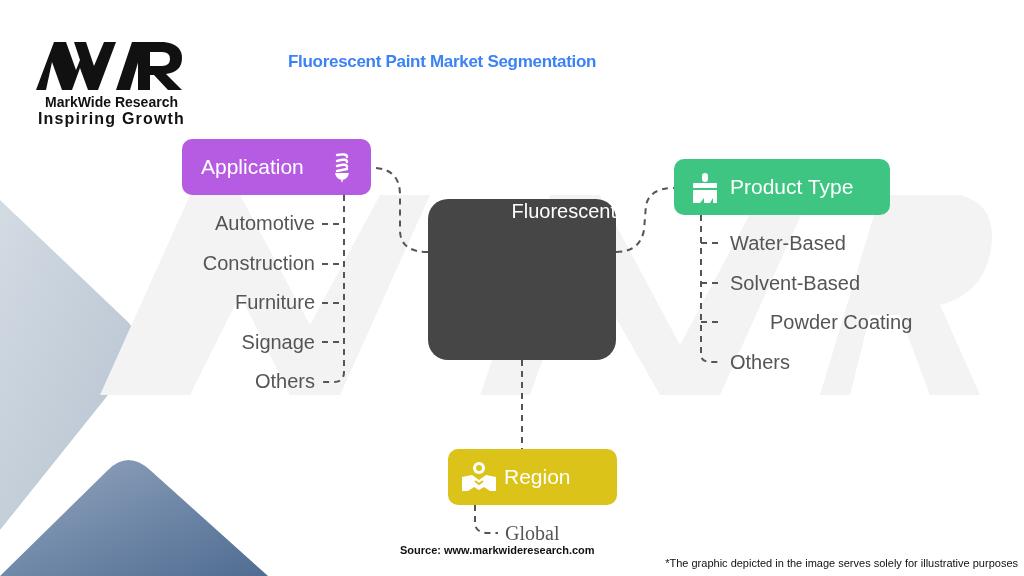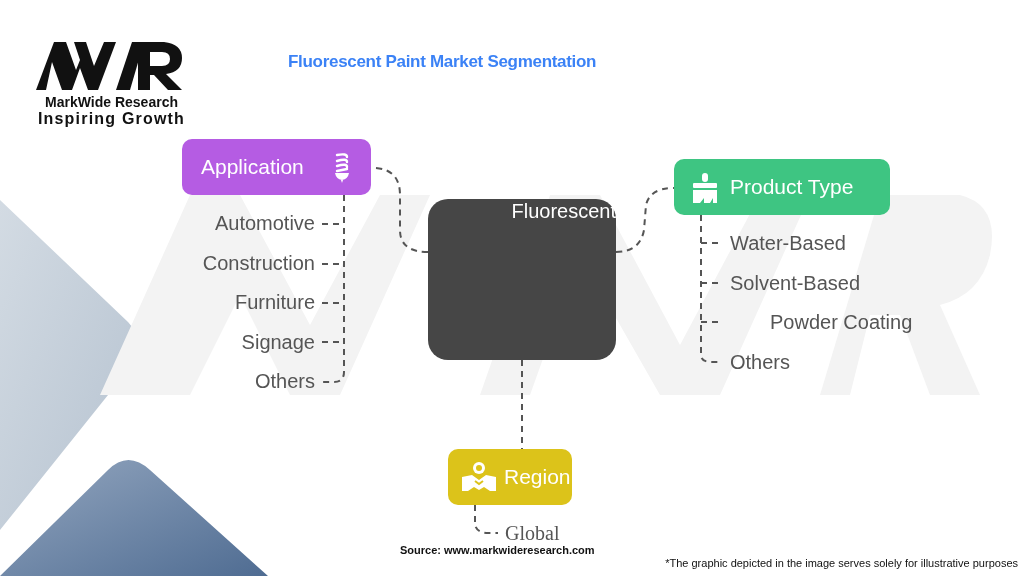--- a/index.html
+++ b/index.html
@@ -16,21 +16,21 @@
 
   .title { position: absolute; left: 288px; top: 52px; font-size: 17px; font-weight: bold; color: #3b82f6; letter-spacing: -0.3px; }
 
   .connectors { position: absolute; left: 0; top: 0; width: 1024px; height: 576px; }
 
   .cat { position: absolute; border-radius: 10px; color: #fff; font-size: 21px; display: flex; align-items: center; }
   .cat-app { left: 182px; top: 139px; width: 189px; height: 56px; background: #b55ce3; padding-left: 19px; }
   .cat-app .cat-icon { position: absolute; right: 18px; top: 12px; width: 22px; height: 32px; }
   .cat-prod { left: 674px; top: 159px; width: 216px; height: 56px; background: #3ec582; padding-left: 56px; }
   .cat-prod .cat-icon { position: absolute; left: 16px; top: 14px; width: 30px; height: 30px; }
-  .cat-reg { left: 448px; top: 449px; width: 124px; height: 56px; background: #dcc31a; padding-left: 56px; }
+  .cat-reg { left: 448px; top: 449px; width: 169px; height: 56px; background: #dcc31a; padding-left: 56px; }
   .cat-reg .cat-icon { position: absolute; left: 14px; top: 12px; width: 34px; height: 32px; }
 
   .center { position: absolute; left: 428px; top: 199px; width: 188px; height: 161px; background: #464646; border-radius: 20px; color: #ffffff; font-size: 20px; text-align: center; line-height: 25px; display: flex; justify-content: flex-end; padding-bottom: 26px; }
 
   .item { position: absolute; font-size: 20px; color: #555555; white-space: nowrap; }
   .item-left { text-align: right; width: 200px; }
   .item-right { text-align: left; }
 
   .source { position: absolute; left: 400px; top: 544px; font-size: 11px; font-weight: bold; color: #111; }
   .disclaimer { position: absolute; right: 6px; top: 557px; font-size: 11px; color: #111; text-align: center; }

